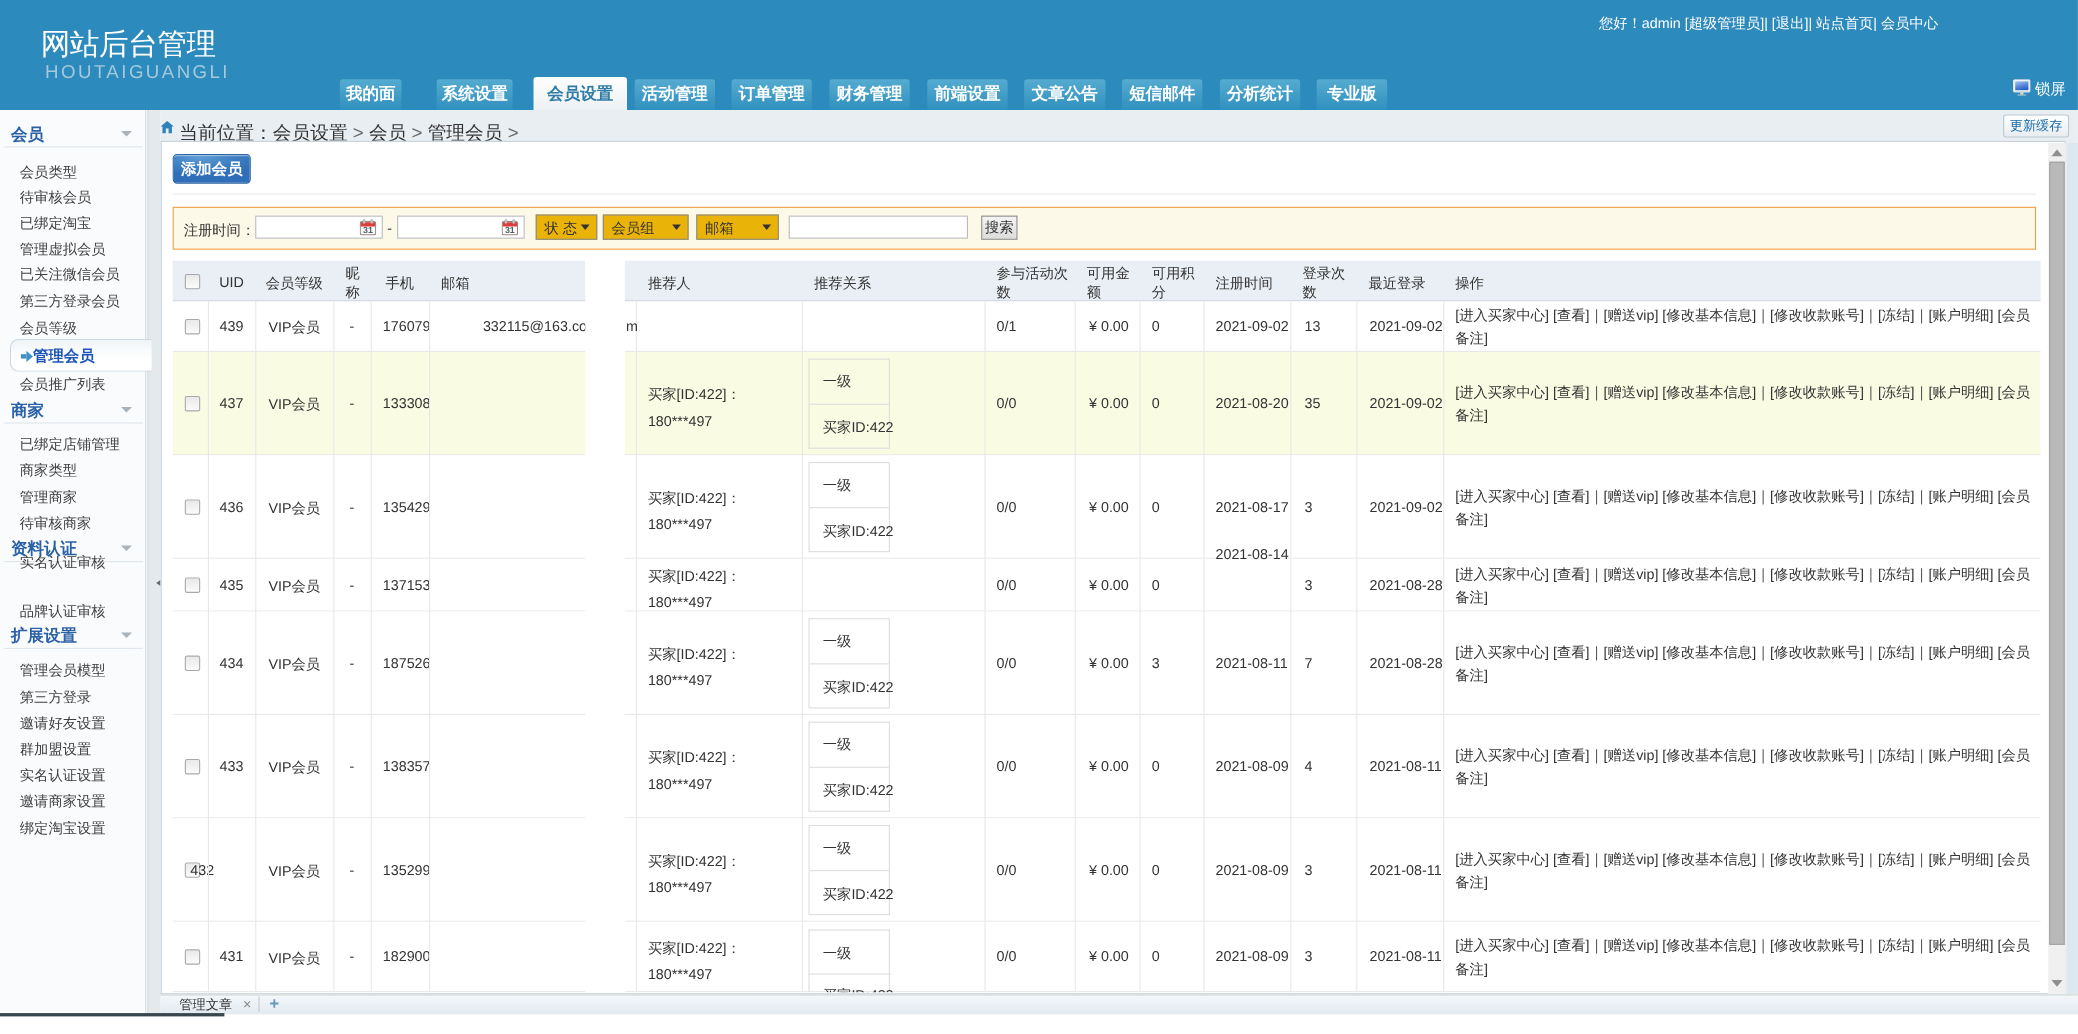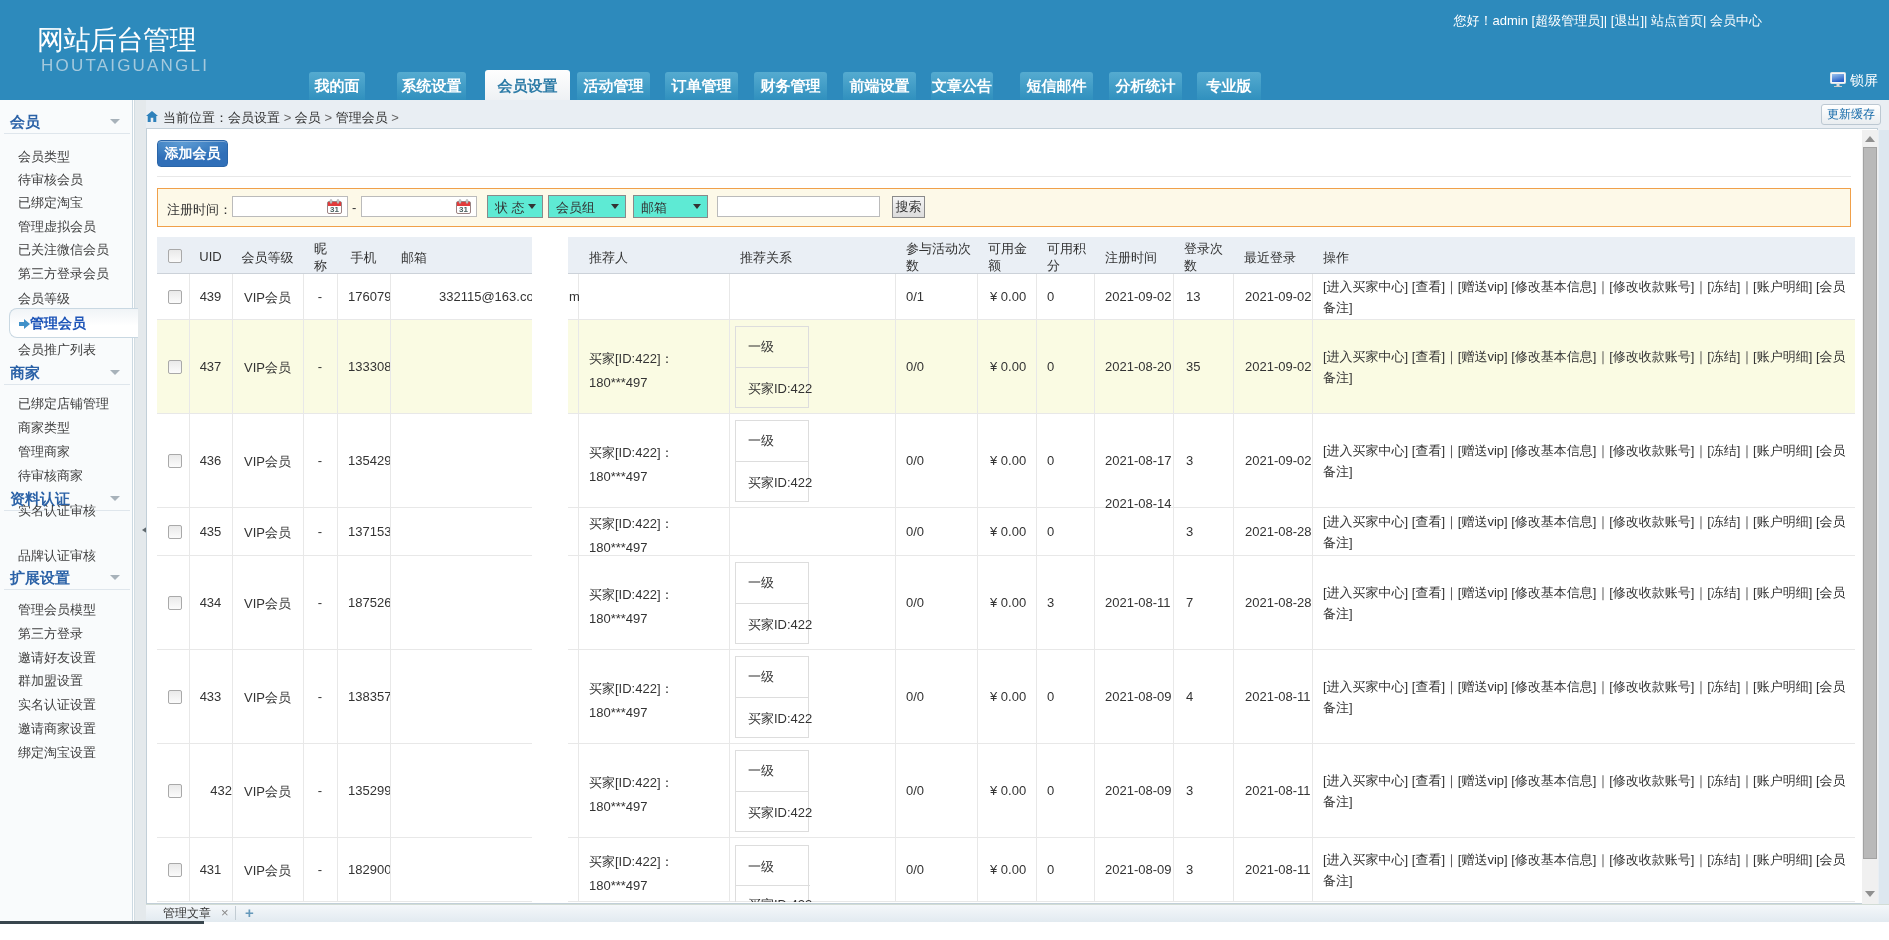--- a/index.html
+++ b/index.html
@@ -16,31 +16,31 @@
 .shdr .tri{position:absolute;right:2px;top:6px;width:0;height:0;border:5px solid transparent;border-top-color:#a8b2ba;border-bottom:none}
 .ssep{left:4px;width:126px;height:1px;background:#dfe6ec}
 .sitem{left:18px;width:112px;font-size:13px;color:#404040;white-space:nowrap}
 #sact{left:9px;top:308px;width:129px;height:30px;background:linear-gradient(#f0f4f7,#fff 60%);border:1px solid #c9d8e2;border-right:none;border-radius:8px 0 0 8px;z-index:3;line-height:28px}
 #sact b{color:#1e55b8;font-size:14px;margin-left:20px}
 #sact .arw{position:absolute;left:9px;top:13px;width:5px;height:4px;background:#4191c9}
 #sact .arw2{position:absolute;left:14px;top:10px;width:0;height:0;border:5px solid transparent;border-left:6px solid #4191c9}
 #split{left:134px;top:100px;width:12px;height:822px;background:#e4e9ec;border-left:1px solid #d3dde2}
 #split .c{position:absolute;left:3px;top:426px;width:0;height:0;border:4px solid transparent;border-right:6px solid #5f686d}
 #mainbg{left:146px;top:100px;width:1743px;height:822px;background:#e9eef3}
-#crumb{left:163px;top:109px;font-size:13px;color:#333}
+#crumb{left:163px;top:109px;font-size:17px;color:#333}
 #crumb .g{color:#666}
 #refresh{left:1821px;top:104px;width:60px;height:21px;background:linear-gradient(#fff,#e9edf0);border:1px solid #bcc8d2;border-radius:3px;font-size:12px;color:#1268a8;text-align:center;line-height:19px}
 #panel{left:146px;top:128px;width:1732px;height:776px;background:#fff;border:1px solid #c2cfd8}
 #addbtn{left:157px;top:140px;width:71px;height:27px;border:1px solid #2a65a8;border-radius:4px;background:radial-gradient(ellipse 80% 60% at 35% 10%,#5e9cd4 0%,#3f80c2 55%,#306fb8 100%);color:#fff;font-weight:bold;font-size:14px;text-align:center;line-height:25px;box-shadow:inset 0 1px 0 rgba(255,255,255,.35)}
 #sep1{left:157px;top:176px;width:1694px;height:1px;background:#e8e8e8}
 #sbar{left:157px;top:188px;width:1694px;height:39px;background:#fdf9e8;border:1px solid #f0a04a}
 .slabel{left:167px;top:201px;font-size:13px;color:#333}
 .sinput{top:196px;height:21px;background:#fff;border:1px solid #bbb}
 .cal{top:199px;width:15px;height:15px}
-.ssel{top:195px;height:23px;background:#5eead4;border:1px solid #8a8a8a;font-size:13px;color:#333;line-height:21px}
+.ssel{top:195px;height:23px;background:#eab308;border:1px solid #8a8a8a;font-size:13px;color:#333;line-height:21px}
 .ssel .v{position:absolute;left:7px;top:1px}
 .ssel .a{position:absolute;right:6px;top:8px;width:0;height:0;border:4px solid transparent;border-top:5px solid #333;border-bottom:none}
 #sgo{left:892px;top:196px;width:33px;height:22px;background:linear-gradient(#f5f5f5,#dcdcdc);border:1px solid #8a8a8a;font-size:13px;color:#333;text-align:center;line-height:20px}
 #thead{left:157px;top:237px;width:1698px;height:37px;background:#eaeff5;border-bottom:1px solid #ccd2d9}
 .th{font-size:13px;color:#333;position:absolute}
 .vline{width:1px;background:#e8e8e8;top:274px;z-index:2}
 .row{left:157px;width:1698px;border-bottom:1px solid #e8e8e8}
 .cell{position:absolute;font-size:13px;color:#333;white-space:nowrap}
 .cb{position:absolute;width:14px;height:14px;background:linear-gradient(#e9e9e9,#fbfbfb);border:1px solid #a9a9a9;border-radius:2px}
 .relbox{position:absolute;border:1px solid #ddd}
@@ -74,21 +74,21 @@
       <rect x="4" y="14" width="8" height="1" fill="#ccc"></rect>
     </svg> 锁屏</div>
 
 <div class="abs tab" style="left:309px;width:56px">我的面板</div>
 <div class="abs tab" style="left:397px;width:69px">系统设置</div>
 <div class="abs tab on" style="left:485px;width:85px">会员设置</div>
 <div class="abs tab" style="left:577px;width:73px">活动管理</div>
 <div class="abs tab" style="left:665px;width:73px">订单管理</div>
 <div class="abs tab" style="left:754px;width:73px">财务管理</div>
 <div class="abs tab" style="left:843px;width:73px">前端设置</div>
-<div class="abs tab" style="left:931px;width:62px">文章公告</div>
+<div class="abs tab" style="left:931px;width:74px">文章公告</div>
 <div class="abs tab" style="left:1020px;width:73px">短信邮件</div>
 <div class="abs tab" style="left:1109px;width:73px">分析统计</div>
 <div class="abs tab" style="left:1197px;width:64px">专业版</div>
 <div class="abs" id="side"></div>
 <div class="abs shdr" style="top:113px">会员<span class="tri"></span></div>
 <div class="abs ssep" style="top:133px"></div>
 <div class="abs sitem" style="top:148px">会员类型</div>
 <div class="abs sitem" style="top:171px">待审核会员</div>
 <div class="abs sitem" style="top:194px">已绑定淘宝</div>
 <div class="abs sitem" style="top:218px">管理虚拟会员</div>
@@ -291,21 +291,21 @@
 <div class="cell" style="left:748px;top:710px">买家ID:422</div>
 <div class="cell" style="left:906px;top:689px">0/0</div>
 <div class="cell" style="left:990px;top:689px">¥ 0.00</div>
 <div class="cell" style="left:1047px;top:689px">0</div>
 <div class="cell" style="left:1105px;top:689px">2021-08-09</div>
 <div class="cell" style="left:1186px;top:689px">4</div>
 <div class="cell" style="left:1245px;top:689px">2021-08-11</div>
 <div class="cell" style="left:1323px;top:676px;width:531px;line-height:21px;white-space:normal">[进入买家中心] [查看]｜[赠送vip] [修改基本信息]｜[修改收款账号]｜[冻结]｜[账户明细] [会员<br>备注]</div>
 <div class="abs row" style="top:744px;height:94px;background:#fff"></div>
 <div class="abs cb" style="left:168px;top:784px"></div>
-<div class="cell" style="left:189px;width:43px;top:783px;text-align:right">432</div>
+<div class="cell" style="left:173px;width:43px;top:783px;text-align:left">432</div>
 <div class="cell" style="left:232px;width:71px;top:783px;text-align:center">VIP会员</div>
 <div class="cell" style="left:303px;width:34px;top:783px;text-align:center">-</div>
 <div class="cell" style="left:348px;top:783px;width:42px;overflow:hidden">13529912345</div>
 <div class="cell" style="left:589px;top:771px;line-height:24px">买家[ID:422]：<br>180***497</div>
 <div class="relbox" style="left:735px;top:750px;width:74px;height:82px">
     <span class="d"></span>
   </div>
 <div class="cell" style="left:748px;top:762px">一级</div>
 <div class="cell" style="left:748px;top:804px">买家ID:422</div>
 <div class="cell" style="left:906px;top:783px">0/0</div>

